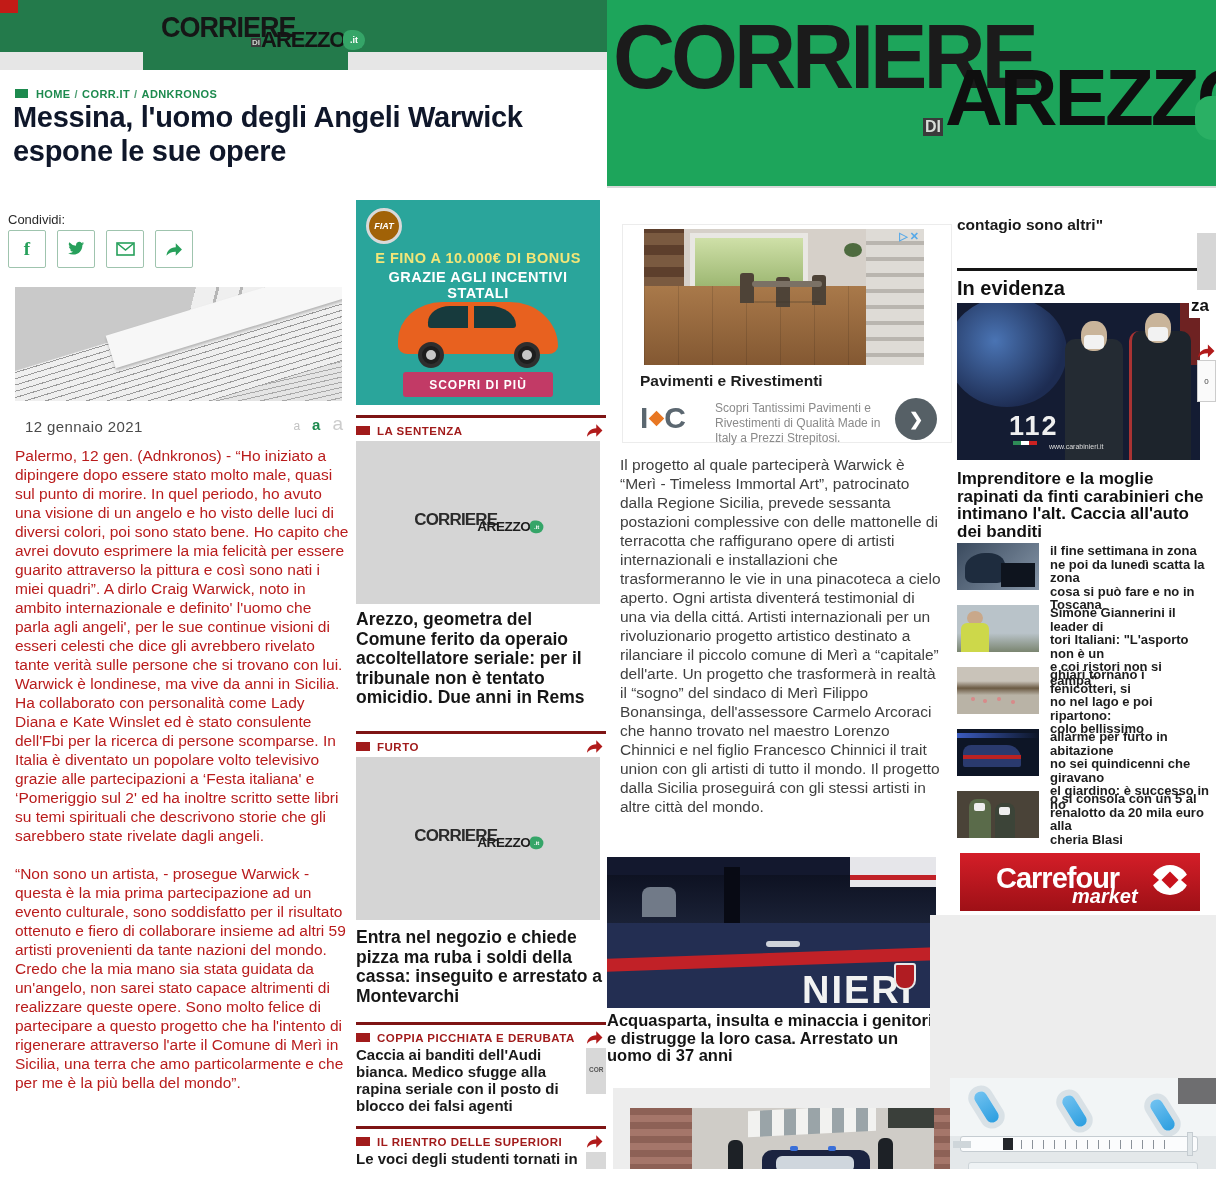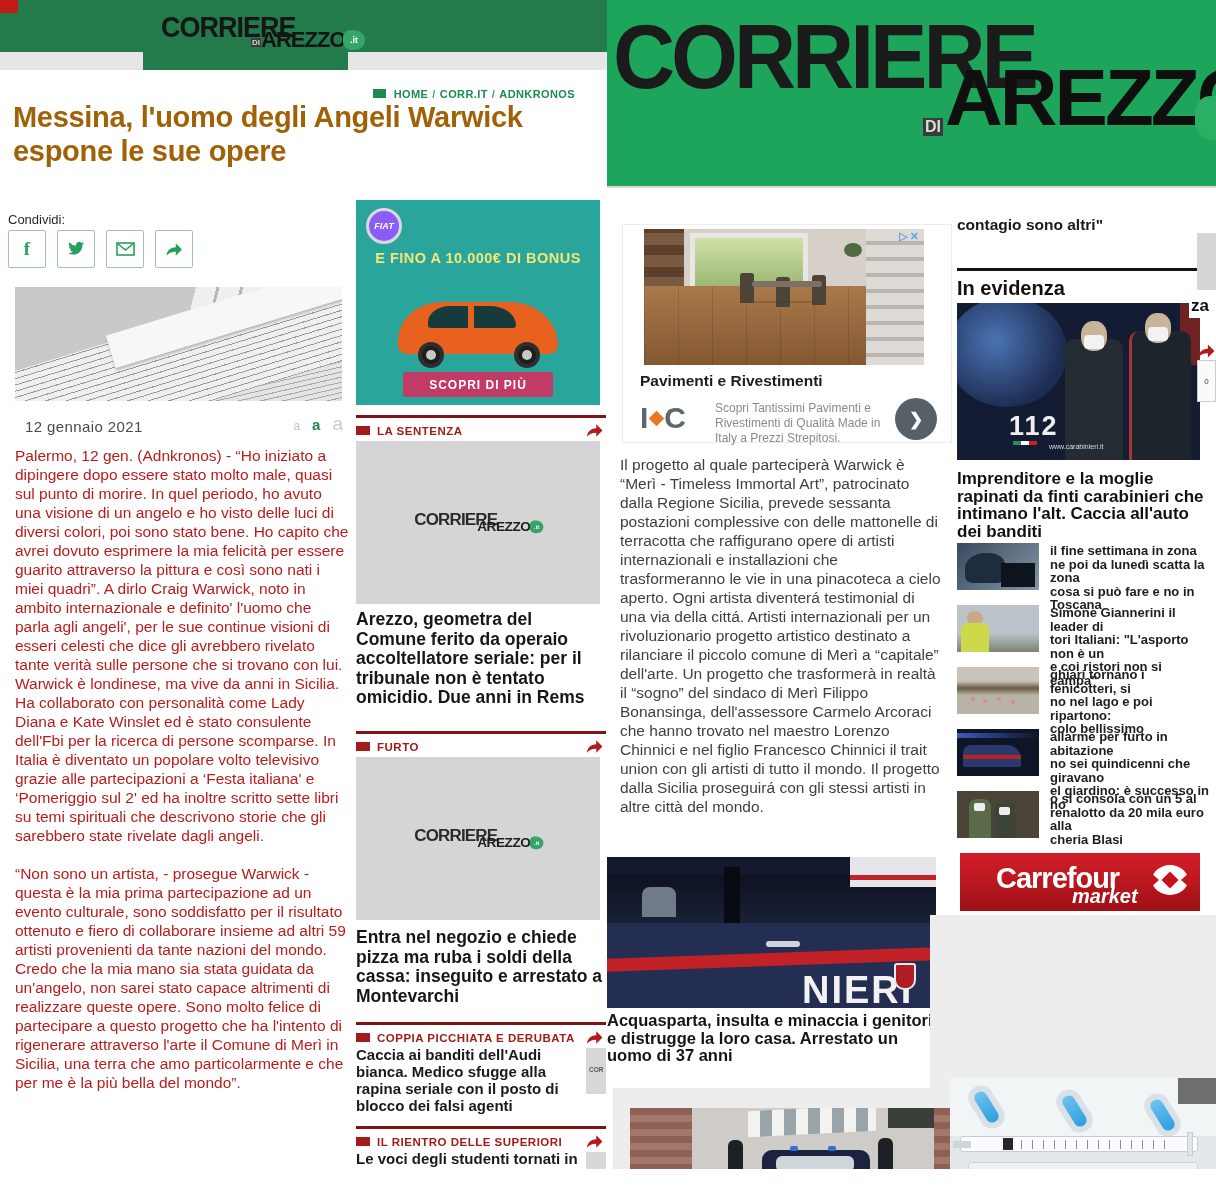--- a/index.html
+++ b/index.html
@@ -11,24 +11,24 @@
   .band{left:0;top:0;width:607px;height:52px;background:#237a4b;}
   .corner-red{left:0;top:0;width:18px;height:13px;background:#c21b17;}
   .gray-strip{top:52px;height:18px;background:#e6e6e6;}
   .logo-tab{left:143px;top:0;width:205px;height:70px;background:#237a4b;}
   .logo{position:relative;width:100%;height:100%;}
   .logo .l-main{position:absolute;left:18px;top:12px;font-size:27px;font-weight:800;color:#161616;letter-spacing:-1px;transform:scaleY(1.08);}
   .logo .l-di{position:absolute;left:108px;top:38px;font-size:8px;font-weight:700;color:#cfd6cf;background:#3c3c3c;padding:0 1px;}
   .logo .l-city{position:absolute;left:118px;top:27px;font-size:22px;font-weight:800;color:#141414;letter-spacing:-1px;}
   .logo .l-leaf{position:absolute;left:200px;top:30px;width:22px;height:20px;background:#35a568;border-radius:40% 60% 55% 45%;color:#fff;font-size:9px;font-weight:700;text-align:center;line-height:20px;}
 
-  .breadcrumb{left:15px;top:88px;width:560px;font-size:11px;font-weight:700;color:#1d8a4e;letter-spacing:.4px;text-align:right;}
+  .breadcrumb{left:15px;top:88px;width:560px;font-size:11px;font-weight:700;color:#1d8a4e;letter-spacing:.4px;}
   .bc-square{display:inline-block;width:13px;height:9px;background:#1d8a4e;margin-right:8px;}
   .bc-sep{color:#4f9f74;margin:0 4px;}
-  h1.title{left:13px;top:100px;width:580px;margin:0;font-size:29px;line-height:34px;font-weight:800;color:#a16207;letter-spacing:-.3px;}
+  h1.title{left:13px;top:100px;width:580px;margin:0;font-size:29px;line-height:34px;font-weight:800;color:#0f172a;letter-spacing:-.3px;}
 
   .share-label{left:8px;top:212px;font-size:13px;color:#2a2a2a;}
   .share-row{left:8px;top:230px;display:flex;gap:11px;}
   .share-btn{width:38px;height:38px;border:1px solid #9fc4ae;border-radius:2px;background:#fff;display:flex;align-items:center;justify-content:center;color:#27a05b;cursor:pointer;}
   .share-btn svg{display:block;}
 
   
   .hero{left:15px;top:287px;width:327px;height:114px;background:#c9c9c9;overflow:hidden;}
   .np1{position:absolute;left:-40px;top:34px;width:420px;height:86px;background:
       repeating-linear-gradient(0deg,#9a9a9a 0 1px,transparent 1px 6px),#efefef;transform:rotate(-17deg);}
@@ -44,21 +44,21 @@
   .fs-controls{margin-left:auto;display:flex;gap:12px;align-items:baseline;}
   .fs-a1{font-size:12px;color:#c2c2c2;}
   .fs-a2{font-size:15px;font-weight:800;color:#1d8a4e;}
   .fs-a3{font-size:19px;color:#cccccc;}
 
   .body-text{left:15px;top:446px;width:334px;font-size:15.5px;line-height:19px;color:#b91c1c;}
   .body-text p{margin:0 0 19px 0;}
 
   
   .fiat-ad{left:356px;top:200px;width:244px;height:205px;background:#2aa59b;overflow:hidden;cursor:pointer;}
-  .fiat-logo{position:absolute;left:10px;top:8px;width:36px;height:36px;border-radius:50%;background:#8b5cf6;border:3px solid #d9d9d9;color:#fff;font-size:9px;font-weight:800;font-style:italic;display:flex;align-items:center;justify-content:center;}
+  .fiat-logo{position:absolute;left:10px;top:8px;width:36px;height:36px;border-radius:50%;background:#a16207;border:3px solid #d9d9d9;color:#fff;font-size:9px;font-weight:800;font-style:italic;display:flex;align-items:center;justify-content:center;}
   .fiat-l1{position:absolute;left:0;top:50px;width:100%;text-align:center;font-size:14.5px;font-weight:800;color:#f2e678;letter-spacing:.5px;}
   .fiat-l2{position:absolute;left:0;top:69px;width:100%;text-align:center;font-size:14.5px;font-weight:800;color:#ffffff;letter-spacing:.5px;}
   .car-body{position:absolute;left:42px;top:102px;width:160px;height:52px;background:#e8611f;border-radius:46px 50px 10px 10px/40px 46px 8px 8px;}
   .car-win{position:absolute;left:72px;top:106px;width:88px;height:22px;background:#173a3d;border-radius:30px 36px 4px 4px/22px 26px 4px 4px;}
   .car-win:after{content:"";position:absolute;left:40px;top:0;width:6px;height:22px;background:#e8611f;}
   .car-wheel{position:absolute;top:142px;width:26px;height:26px;border-radius:50%;background:#1d1d1d;border:4px solid #2e2e2e;}
   .car-wheel:after{content:"";position:absolute;left:4px;top:4px;width:10px;height:10px;border-radius:50%;background:#c7c7c7;}
   .fiat-cta{position:absolute;left:47px;top:172px;width:150px;height:25px;background:#c23a66;border-radius:3px;color:#fff;font-size:12px;font-weight:800;letter-spacing:1px;display:flex;align-items:center;justify-content:center;cursor:pointer;}
 
   .sec{left:356px;width:250px;border-top:3px solid #7e1414;padding-top:5px;display:flex;align-items:center;background:#fff;}
@@ -250,20 +250,21 @@
   <div class="abs body-text">
     <p>Palermo, 12 gen. (Adnkronos) - “Ho iniziato a dipingere dopo essere stato molto male, quasi sul punto di morire. In quel periodo, ho avuto una visione di un angelo e ho visto delle luci di diversi colori, poi sono stato bene. Ho capito che avrei dovuto esprimere la mia felicità per essere guarito attraverso la pittura e così sono nati i miei quadri”. A dirlo Craig Warwick, noto in ambito internazionale e definito' l'uomo che parla agli angeli', per le sue continue visioni di esseri celesti che dice gli avrebbero rivelato tante verità sulle persone che si trovano con lui. Warwick è londinese, ma vive da anni in Sicilia. Ha collaborato con personalità come Lady Diana e Kate Winslet ed è stato consulente dell'Fbi per la ricerca di persone scomparse. In Italia è diventato un popolare volto televisivo grazie alle partecipazioni a ‘Festa italiana' e ‘Pomeriggio sul 2' ed ha inoltre scritto sette libri su temi spirituali che descrivono storie che gli sarebbero state rivelate dagli angeli.</p>
     <p>“Non sono un artista, - prosegue Warwick - questa è la mia prima partecipazione ad un evento culturale, sono soddisfatto per il risultato ottenuto e fiero di collaborare insieme ad altri 59 artisti provenienti da tante nazioni del mondo. Credo che la mia mano sia stata guidata da un'angelo, non sarei stato capace altrimenti di realizzare queste opere. Sono molto felice di partecipare a questo progetto che ha l'intento di rigenerare attraverso l'arte il Comune di Merì in Sicilia, una terra che amo particolarmente e che per me è la più bella del mondo”.</p>
   </div>
 
   <div class="abs fiat-ad">
     <div class="fiat-logo">
         <span>FIAT</span>
       </div>
     <div class="fiat-l1">E FINO A 10.000€  DI BONUS</div>
+    <div class="fiat-l2">GRAZIE AGLI INCENTIVI STATALI</div>
     <div class="car-body"></div>
     <div class="car-win"></div>
     <div class="car-wheel" style="left:62px;"></div>
     <div class="car-wheel" style="left:158px;"></div>
     <div class="fiat-cta">SCOPRI DI PIÙ</div>
   </div>
 
   <div class="abs sec" style="top:415px;">
     <span class="sec-square"></span>
     <span class="sec-label">LA SENTENZA</span>

